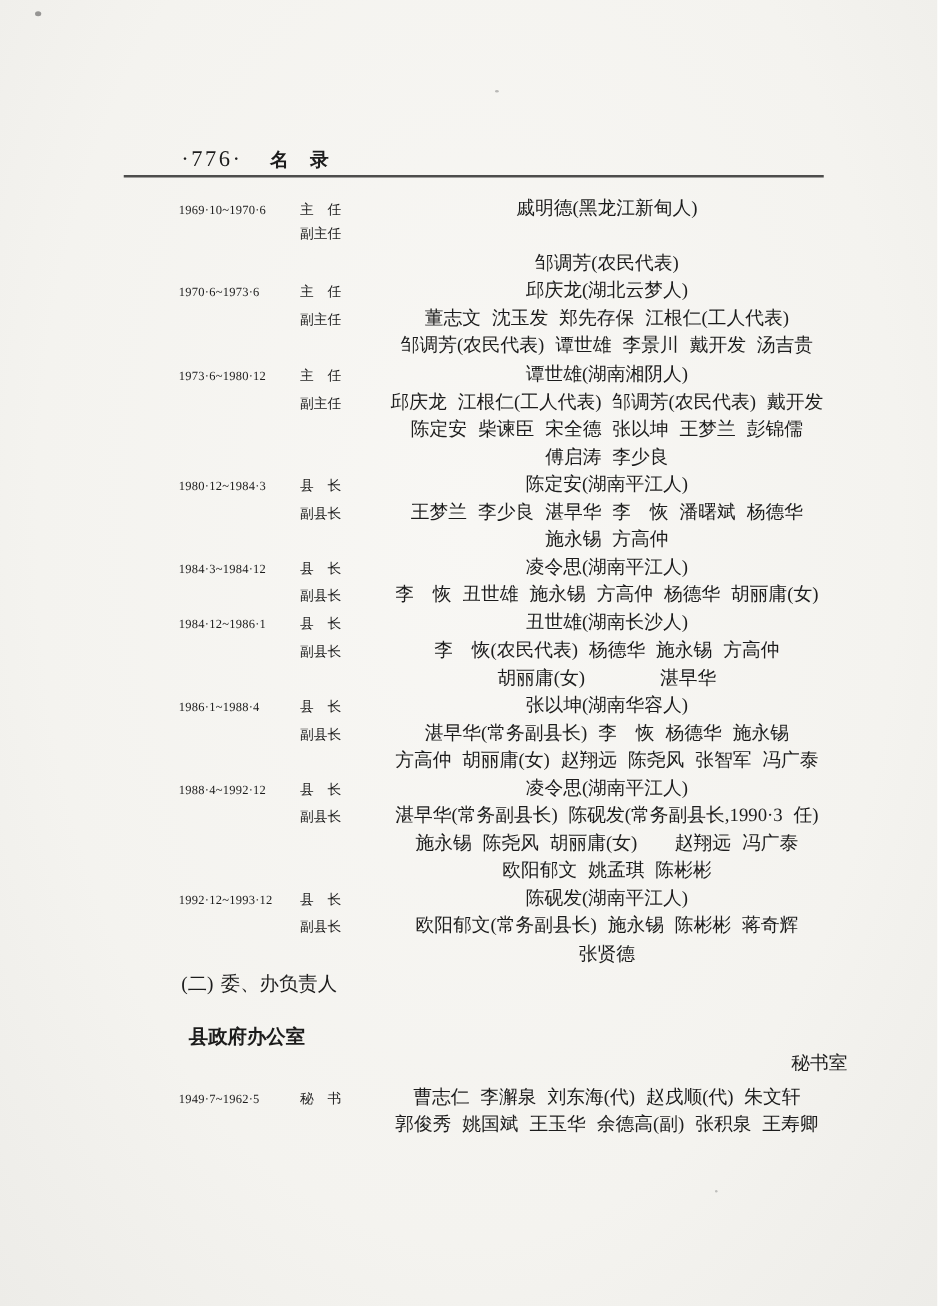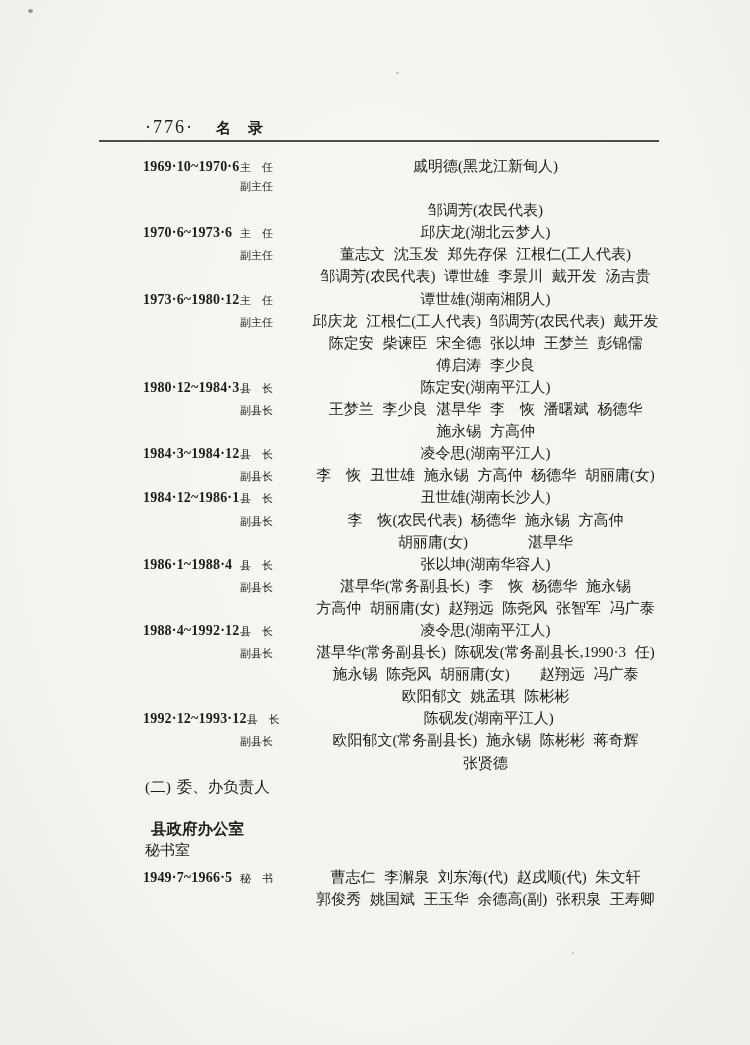--- a/index.html
+++ b/index.html
@@ -17,29 +17,29 @@
     font-size:15px;
   }
   .page-number { letter-spacing:2px; font-size:18px; }
   .page-title  { font-weight:bold; letter-spacing:1px; }
   .rule {
     position:absolute; left:99px; top:140px;
     width:560px; height:2px; background:#2f2f2f; opacity:.85;
   }
   .content { position:absolute; left:143px; top:157px; width:535px; }
   .row { display:flex; align-items:baseline; height:22.1px; }
-  .c-date  { flex:0 0 97px; font-size:14px; letter-spacing:.2px; white-space:pre;font-weight:bold; }
+  .c-date  { flex:0 0 97px; font-size:10px; letter-spacing:.2px; white-space:pre; }
   .c-role  { flex:0 0 53px; font-size:11px; white-space:pre; }
   .c-names { flex:1; font-size:15px; word-spacing:5px; white-space:pre;text-align:center; }
   .section-heading {
     font-weight:normal; font-size:15.5px; height:22px;
     margin:1px 0 0 2px; word-spacing:2px; white-space:pre;
   }
   .org-heading { font-weight:bold; font-size:15.5px; height:22px; margin:20px 0 0 8px; }
-  .sub-heading { font-size:15px; height:22px; margin:0 0 0 2px; }
+  .sub-heading { font-size:15px; height:22px; margin:0 0 0 2px;text-align:right; }
   .rows-2 { margin-top:5px; }
   .speck { position:absolute; background:#4a4a4a; border-radius:50%; }
   .speck.s1 { left:28px;  top:9px;   width:5px; height:4px; opacity:.55; }
   .speck.s2 { left:396px; top:72px;  width:3px; height:2px; opacity:.35; }
   .speck.s3 { left:572px; top:952px; width:2px; height:2px; opacity:.3; }
 </style>
 </head>
 <body>
 
 <div class="page">
@@ -196,21 +196,21 @@
         <span class="c-names">张贤德</span>
       </div>
     </div>
 
     <div class="section-heading">(二) 委、办负责人</div>
     <div class="org-heading">县政府办公室</div>
     <div class="sub-heading">秘书室</div>
 
     <div class="rows-2">
       <div class="row">
-        <span class="c-date">1949·7~1966·5</span>
+        <span class="c-date">1949·7~1962·5</span>
         <span class="c-role">秘　书</span>
         <span class="c-names">曹志仁 李澥泉 刘东海(代) 赵戌顺(代) 朱文轩</span>
       </div>
       <div class="row">
         <span class="c-date"></span>
         <span class="c-role"></span>
         <span class="c-names">郭俊秀 姚国斌 王玉华 余德高(副) 张积泉 王寿卿</span>
       </div>
     </div>
 

